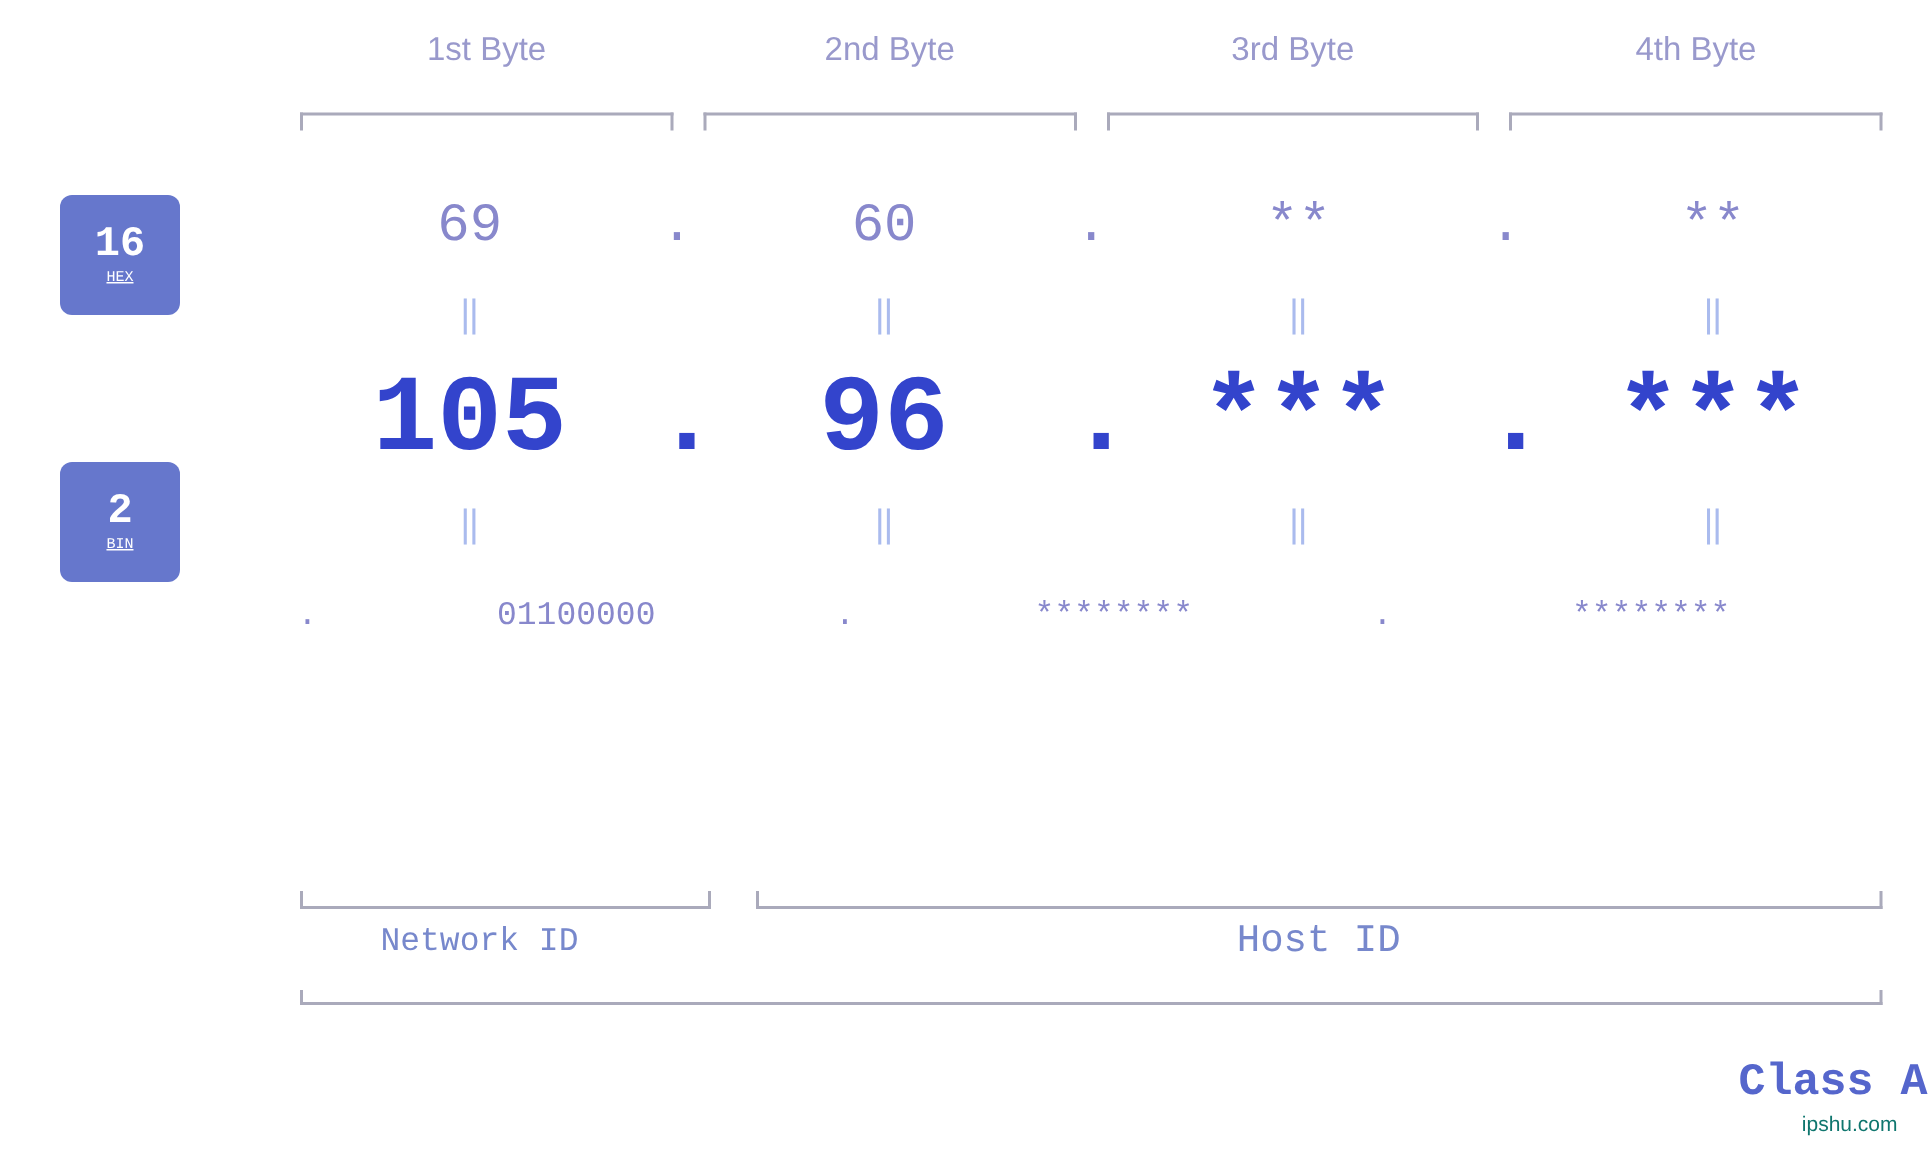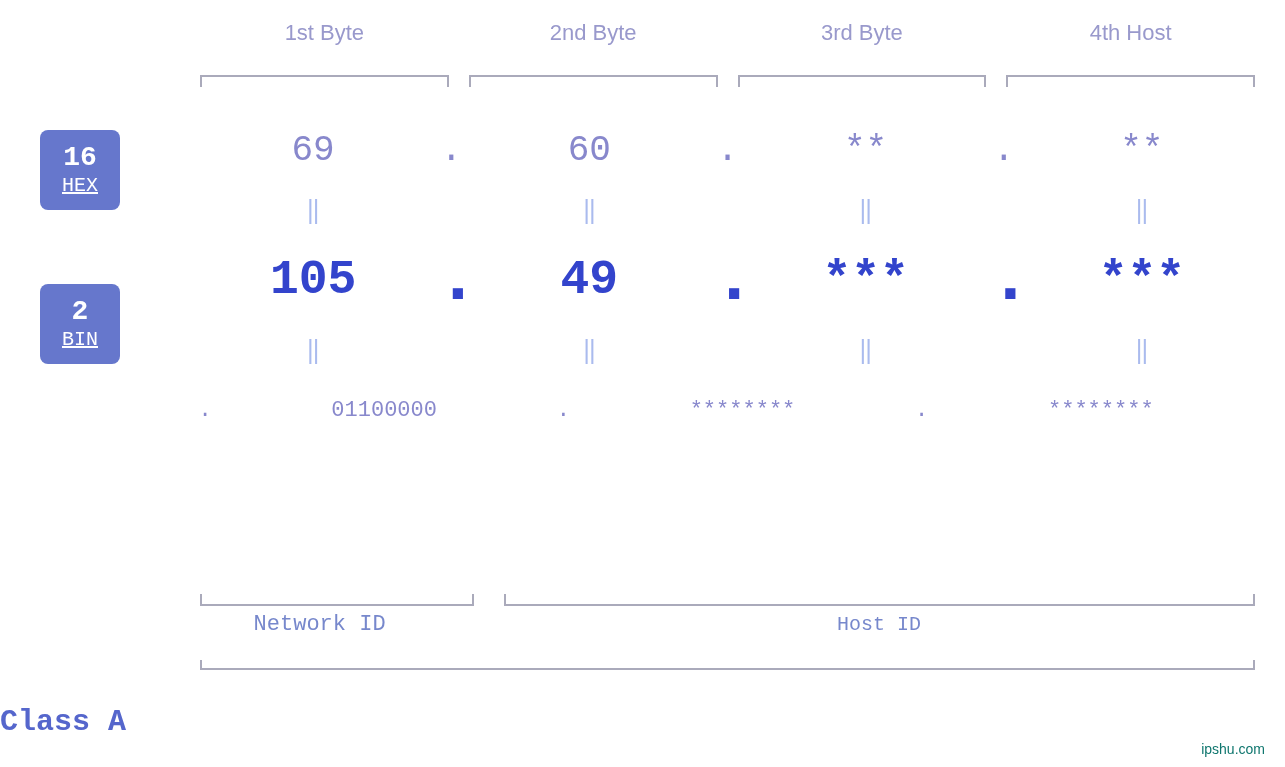--- a/index.html
+++ b/index.html
@@ -64,21 +64,21 @@
       height: 10px;
     }
 
     
     .badges {
       position: absolute;
       left: 40px;
       top: 130px;
       display: flex;
       flex-direction: column;
-      gap: 74px;
+      gap: 98px;
     }
 
     .badge {
       width: 80px;
       height: 80px;
       background: #6677cc;
       border-radius: 8px;
       display: flex;
       flex-direction: column;
       align-items: center;
@@ -86,21 +86,21 @@
       color: white;
     }
 
     .badge-num {
       font-size: 28px;
       font-weight: bold;
       line-height: 1.1;
     }
 
     .badge-label {
-      font-size: 20px;
+      font-size: 10px;
       font-weight: normal;
       text-decoration: underline;
     }
 
     
     .data-rows {
       position: absolute;
       top: 110px;
       left: 190px;
       right: 20px;
@@ -149,21 +149,21 @@
     
     .dec-row {
       display: flex;
       align-items: center;
       height: 100px;
     }
 
     .dec-cell {
       flex: 1;
       text-align: center;
-      font-size: 48px;
+      font-size: 72px;
       font-weight: bold;
       color: #3344cc;
       font-family: 'Courier New', Courier, monospace;
     }
 
     .dec-dot {
       width: 30px;
       text-align: center;
       font-size: 72px;
       font-weight: bold;
@@ -249,21 +249,21 @@
       text-align: center;
       color: #7788cc;
       font-size: 22px;
       font-family: 'Courier New', Courier, monospace;
     }
 
     .host-id-label {
       flex: 1;
       text-align: center;
       color: #7788cc;
-      font-size: 20px;
+      font-size: 26px;
       font-family: 'Courier New', Courier, monospace;
       margin-left: 30px;
     }
 
     
     .class-bracket-container {
       position: absolute;
       top: 660px;
       left: 190px;
       right: 20px;
@@ -277,21 +277,21 @@
       height: 10px;
       margin: 0 10px;
     }
 
     
     .class-label {
       position: absolute;
       bottom: 28px;
       left: 0;
       right: 0;
-      text-align: left;
+      text-align: right;
       color: #5566cc;
       font-size: 30px;
       font-family: 'Courier New', Courier, monospace;
       font-weight: bold;
     }
 
     
     .watermark {
       position: absolute;
       bottom: 10px;
@@ -303,21 +303,21 @@
   </style>
 </head>
 <body>
 
 <div class="main-container">
 
   <div class="byte-headers">
     <div class="byte-header">1st Byte</div>
     <div class="byte-header">2nd Byte</div>
     <div class="byte-header">3rd Byte</div>
-    <div class="byte-header">4th Host</div>
+    <div class="byte-header">4th Byte</div>
   </div>
 
   <div class="bracket-row">
     <div class="bracket"></div>
     <div class="bracket"></div>
     <div class="bracket"></div>
     <div class="bracket"></div>
   </div>
 
   <div class="badges">
@@ -349,21 +349,21 @@
       <div class="eq-cell">‖</div>
       <div class="eq-dot"></div>
       <div class="eq-cell">‖</div>
       <div class="eq-dot"></div>
       <div class="eq-cell">‖</div>
     </div>
 
     <div class="dec-row">
       <div class="dec-cell">105</div>
       <div class="dec-dot">.</div>
-      <div class="dec-cell">49</div>
+      <div class="dec-cell">96</div>
       <div class="dec-dot">.</div>
       <div class="dec-cell">***</div>
       <div class="dec-dot">.</div>
       <div class="dec-cell">***</div>
     </div>
 
     <div class="eq-row">
       <div class="eq-cell">‖</div>
       <div class="eq-dot"></div>
       <div class="eq-cell">‖</div>

